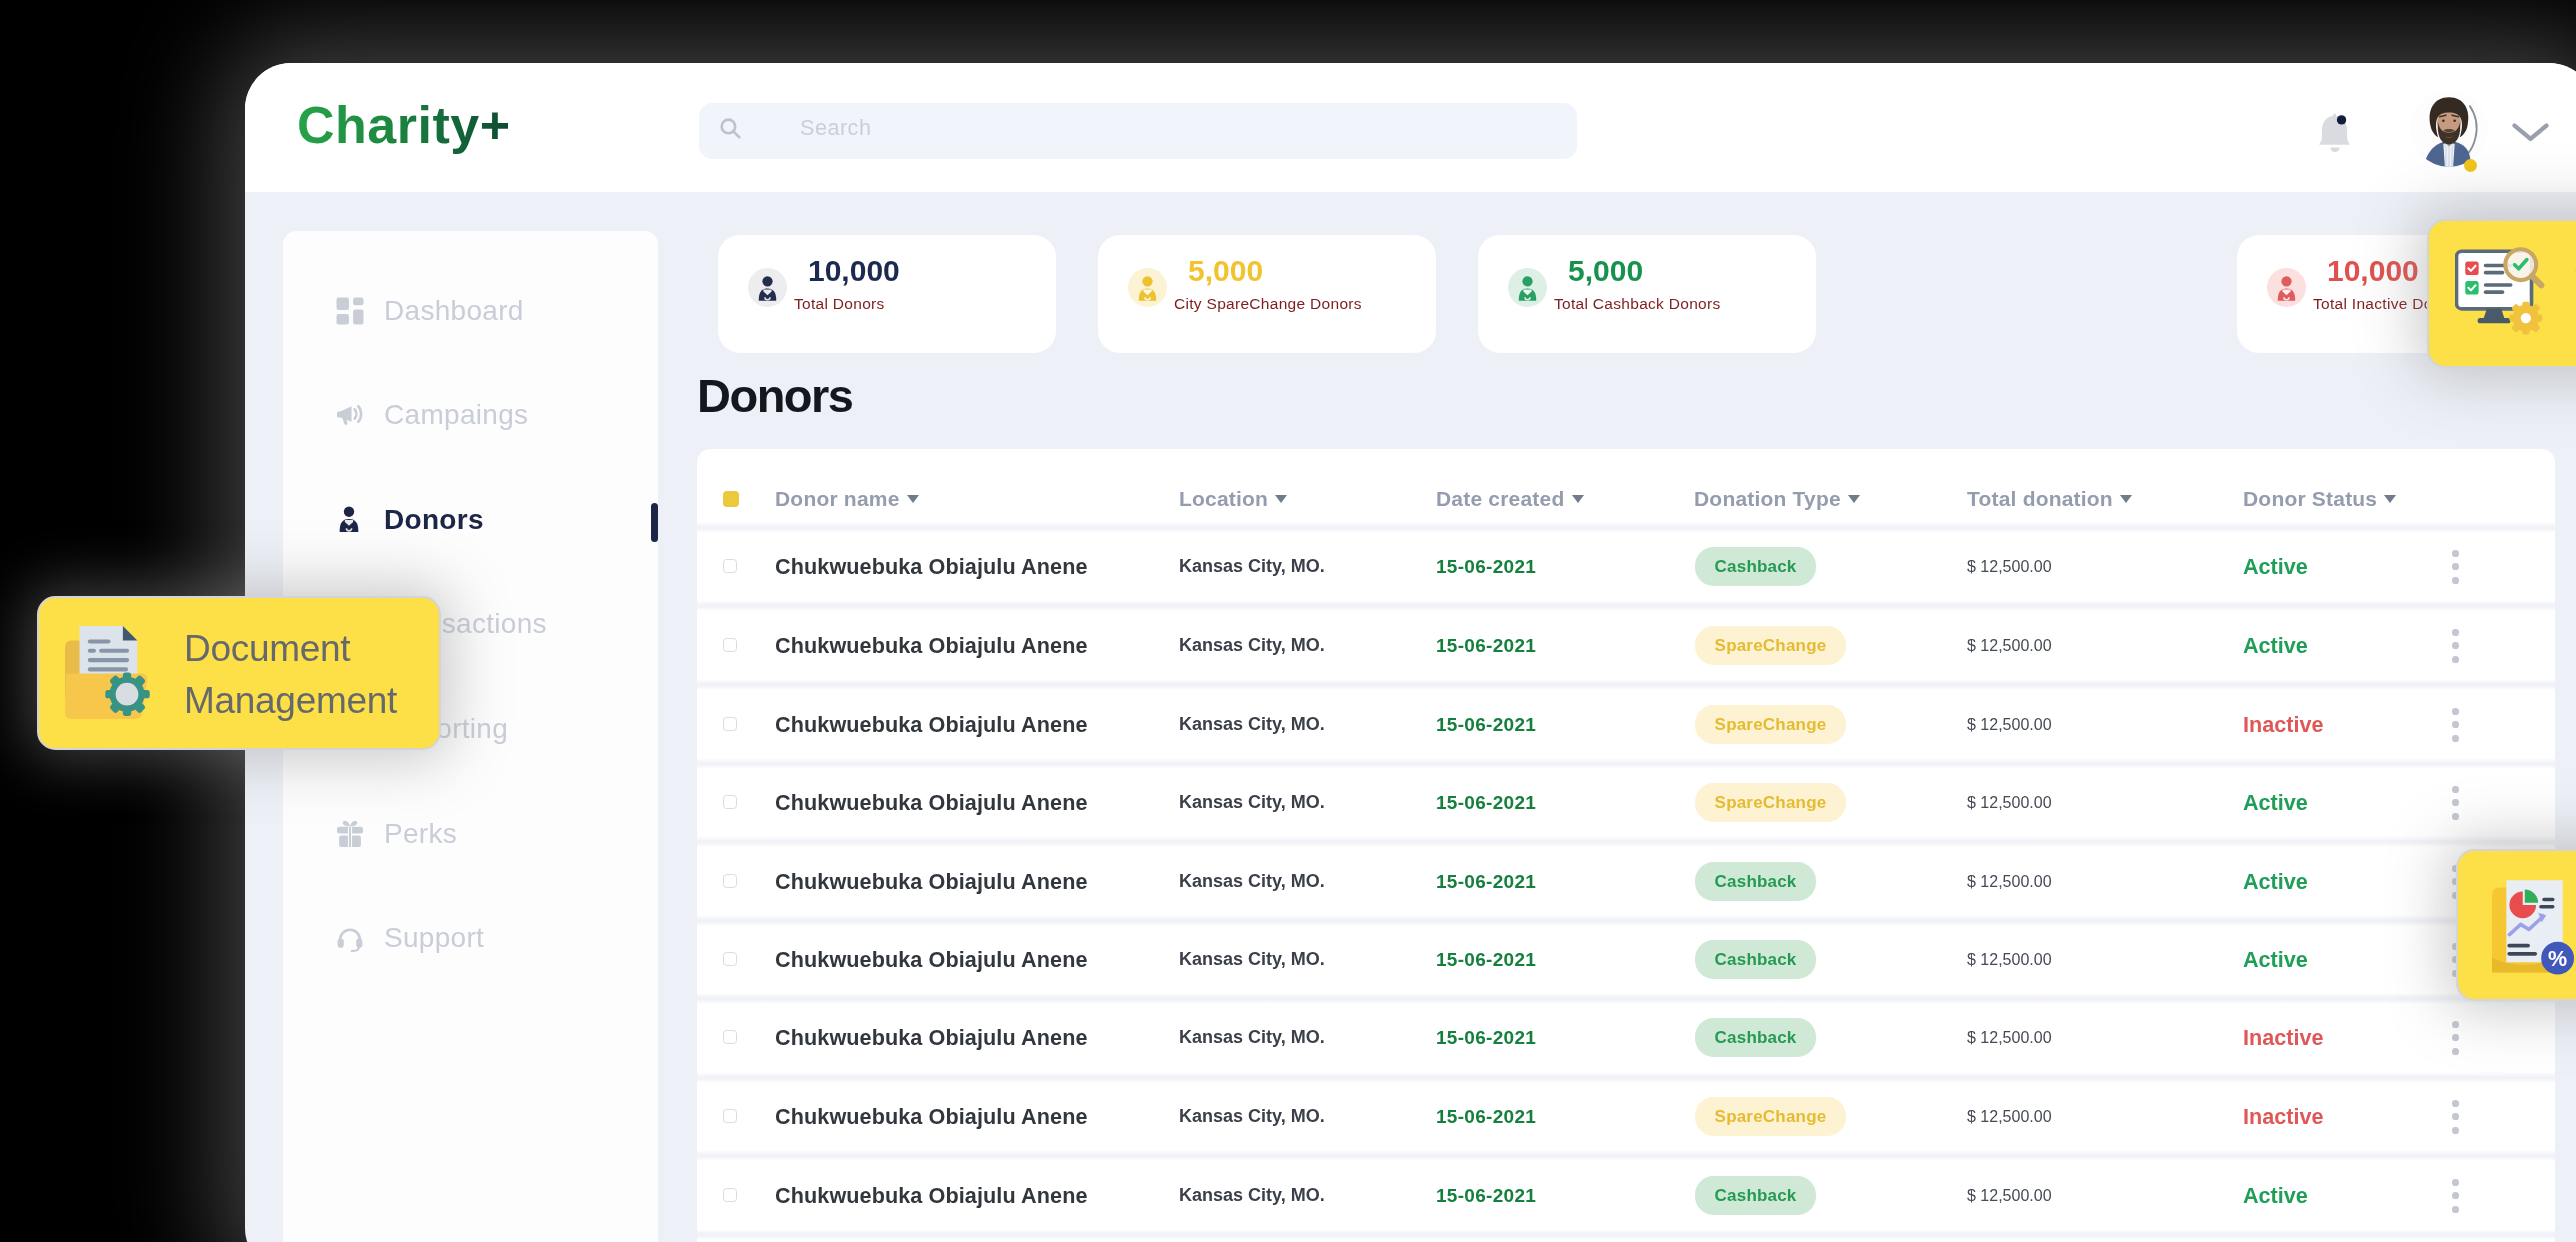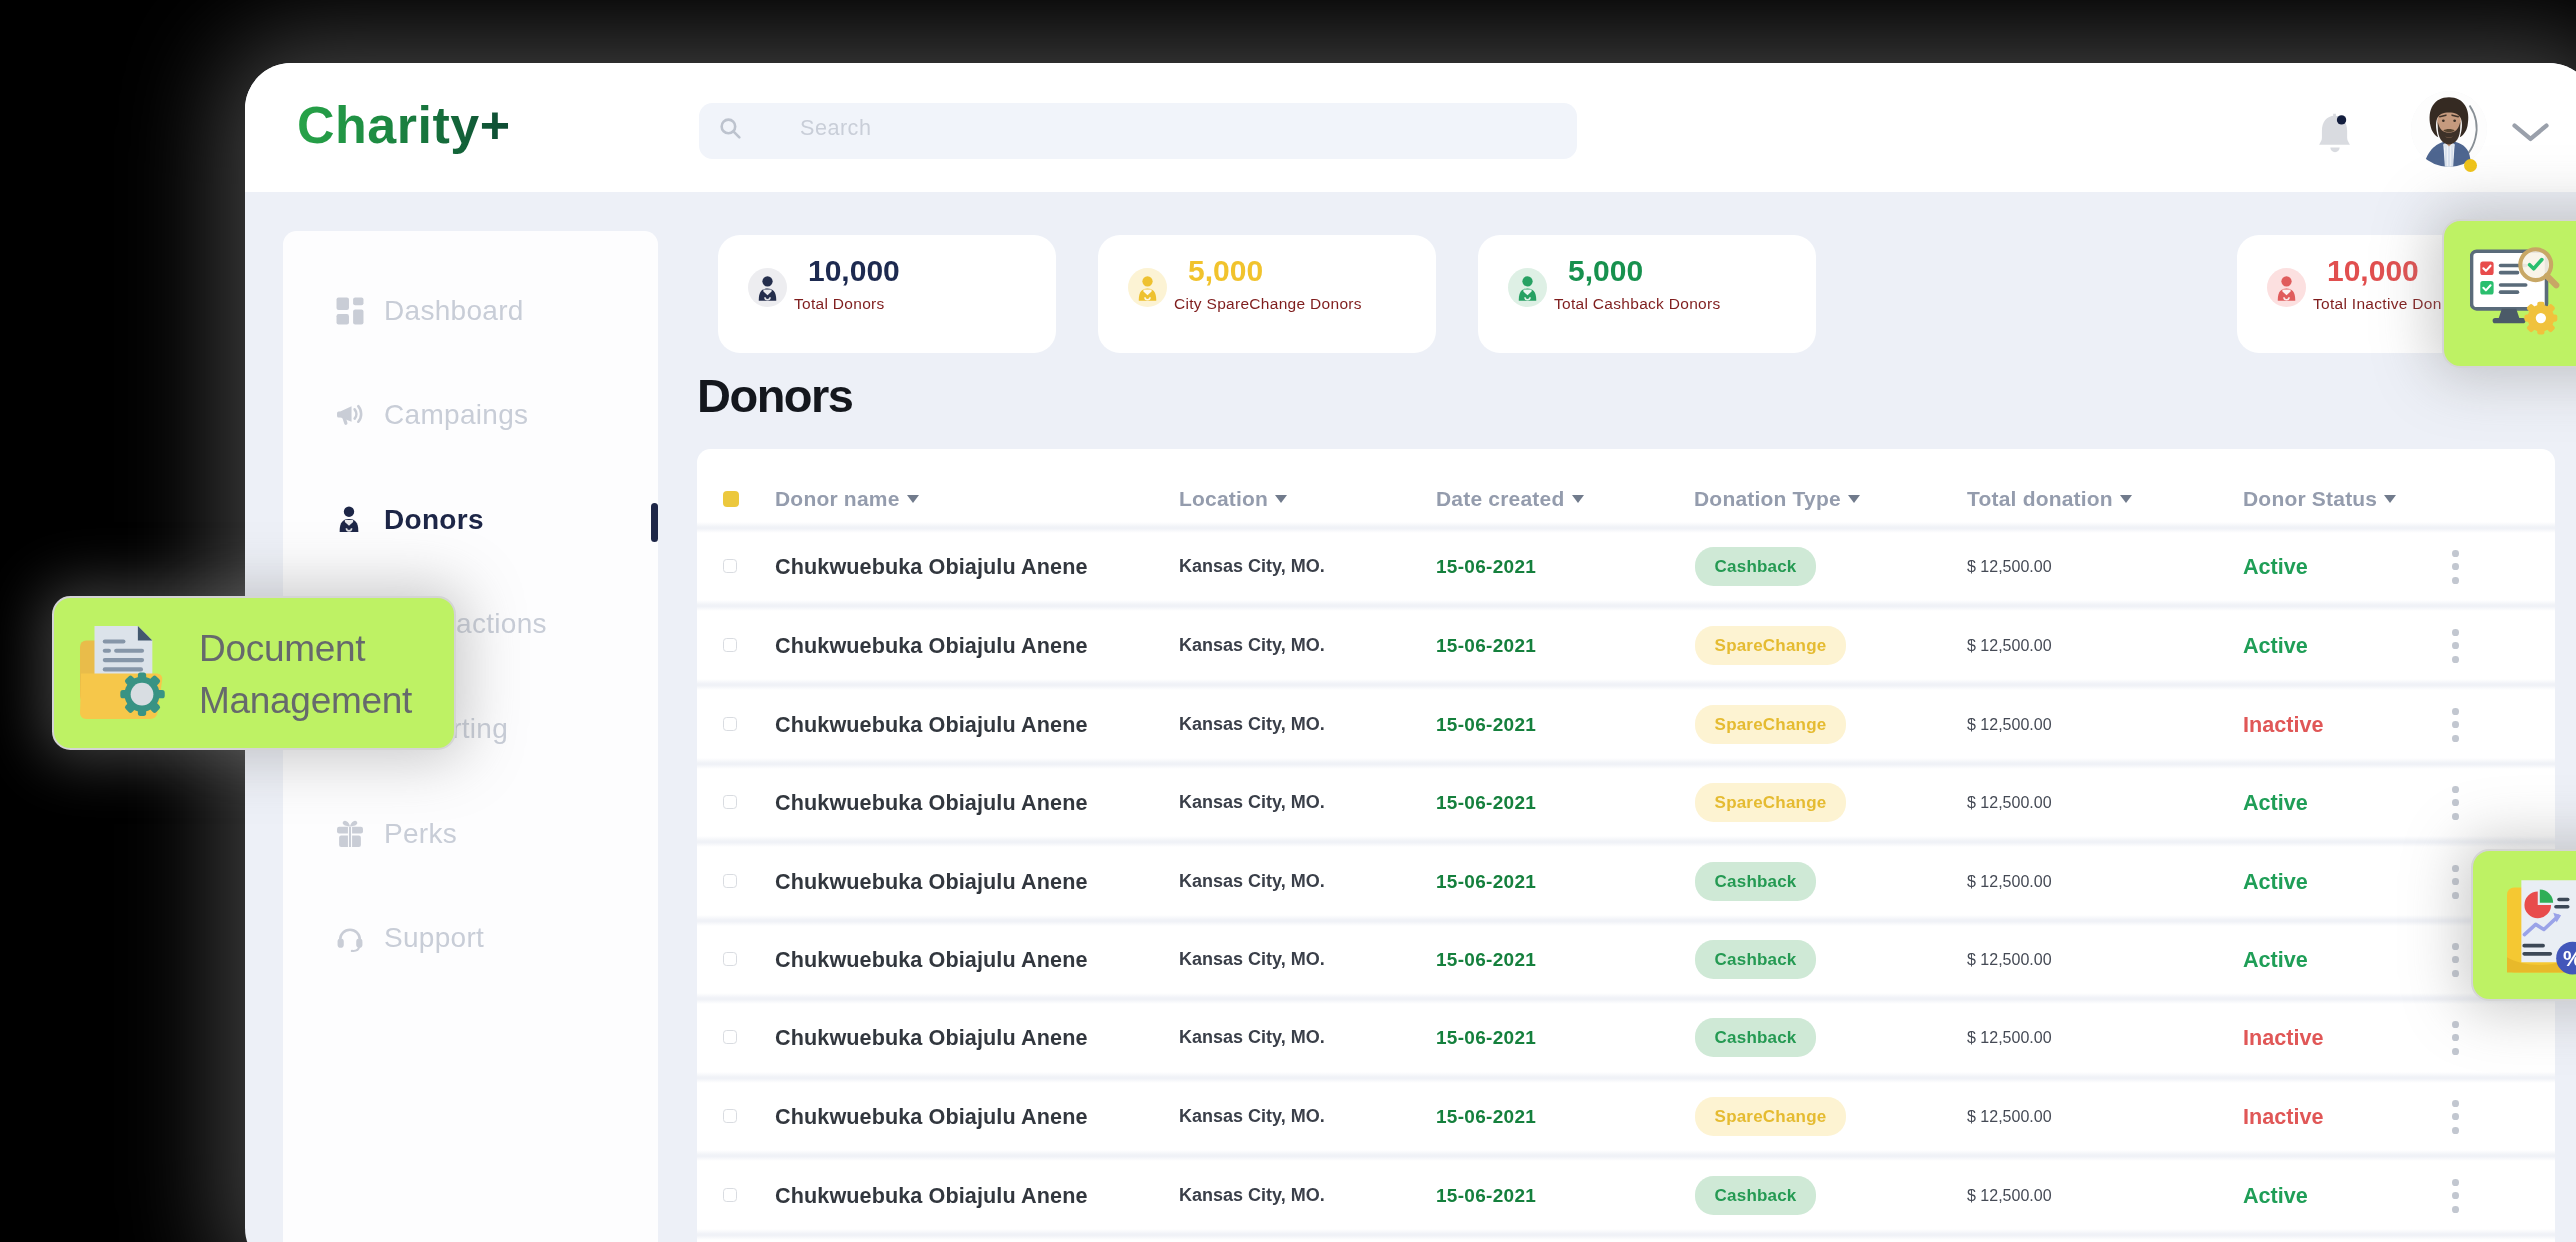--- a/index.html
+++ b/index.html
@@ -37,22 +37,22 @@
 .dt{left:739px;font-size:19px;font-weight:600;color:#15803d;letter-spacing:0.3px;}
 .pill{position:absolute;left:998px;top:14px;height:39px;border-radius:18.5px;font-size:17px;font-weight:700;line-height:39px;padding:0 19.6px;letter-spacing:0.2px;}
 .pill.cash{background:#cfe9d6;color:#259a53;}
 .pill.spare{background:#fdf3d2;color:#e5bb31;}
 .tot{left:1270px;font-size:16px;font-weight:500;color:#454a55;}
 .st{left:1546px;font-size:21.6px;font-weight:700;}
 .st.a{color:#1f9e57;}
 .st.i{color:#e05757;}
 .dots{position:absolute;left:1755px;top:0;width:7.2px;height:67px;}
 .dots i{position:absolute;left:0;width:6.7px;height:6.7px;border-radius:50%;background:#c2c7d0;}
-.float{position:absolute;background:#bef264;border:2.1px solid #d4d4d4;border-radius:18.5px;
- box-shadow:0 0 57px 10.3px rgba(140,140,140,.45);margin-left:15px;}
+.float{position:absolute;background:#fde047;border:2.1px solid #d4d4d4;border-radius:18.5px;
+ box-shadow:0 0 57px 10.3px rgba(140,140,140,.45);}
 .float .ftxt{position:absolute;font-size:37px;color:#66696c;line-height:52px;letter-spacing:-0.3px;}
 </style></head><body>
 <div id="dash">
  <div id="topbar">
   <div id="logo">Charity+</div>
   <div id="search">
     <svg style="position:absolute;left:18.5px;top:13.4px" width="25" height="25" viewBox="0 0 48 48">
       <circle cx="20" cy="20" r="13" fill="none" stroke="#bdc3ce" stroke-width="5"></circle>
       <line x1="30" y1="30" x2="41" y2="41" stroke="#bdc3ce" stroke-width="5" stroke-linecap="round"></line>
     </svg>

